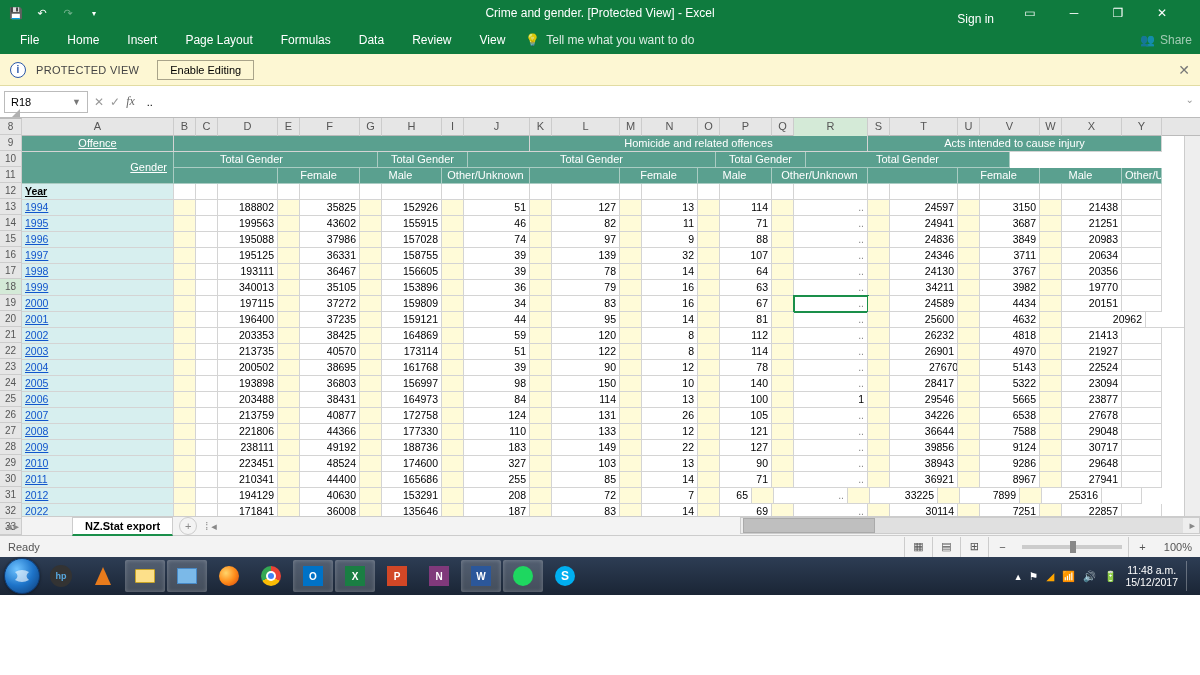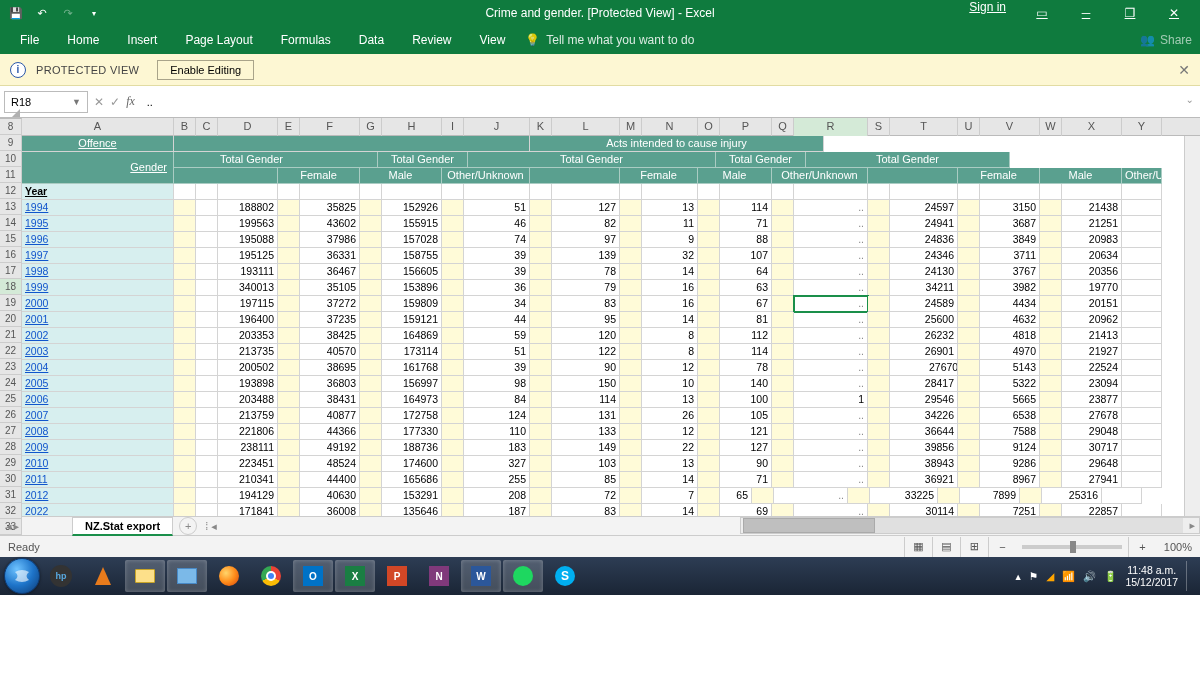--- a/index.html
+++ b/index.html
@@ -3,21 +3,21 @@
 <meta charset="utf-8">
 <style>
 * { margin:0; padding:0; box-sizing:border-box; font-family:"Segoe UI",Arial,sans-serif; }
 body { width:1200px; height:675px; overflow:hidden; background:#fff; font-size:11px; position:relative; }
 
 
 .titlebar { height:26px; background:#0f7b3e; color:#fff; display:flex; align-items:center; position:relative; }
 .qat { display:flex; align-items:center; gap:2px; padding:0 4px; }
 .qat-btn { width:24px; height:22px; display:flex; align-items:center; justify-content:center; color:#fff; }
 .title-center { position:absolute; left:50%; transform:translateX(-50%); font-size:12px; }
-.title-right { position:absolute; right:4px; display:flex; align-items:flex-start;text-decoration:underline; }
+.title-right { position:absolute; right:16px; display:flex; align-items:flex-end; }
 .signin { padding:0 14px; font-size:12px; }
 .winbtn { width:44px; height:26px; display:flex; align-items:center; justify-content:center; font-size:12px; }
 
 
 .ribbon-tabs { height:28px; background:#0f7b3e; color:#fff; display:flex; align-items:center; padding:0 6px; gap:0; position:relative;}
 .rtab { padding:0 14px; height:28px; display:flex; align-items:center; font-size:12px; }
 .tellme { margin-left:6px; display:flex; align-items:center; gap:6px; opacity:.85; font-size:12px;}
 .share { position:absolute; right:8px; display:flex; align-items:center; gap:5px; opacity:.6; font-size:12px;}
 
 
@@ -205,20 +205,21 @@
         <div class="colh" style="width: 22px;">U</div>
         <div class="colh" style="width: 60px;">V</div>
         <div class="colh" style="width: 22px;">W</div>
         <div class="colh" style="width: 60px;">X</div>
         <div class="colh" style="width: 40px;">Y</div>
       </div>
     <div class="cells" id="cells">
         <div class="row">
           <div class="cell hdr1 hdr-link" style="width: 152px; text-align: center;">Offence</div>
           <div class="cell hdr1" style="width: 356px;"></div>
+          <div class="cell hdr1" style="width: 338px;">Homicide and related offences</div>
           <div class="cell hdr1" style="width: 294px;">Acts intended to cause injury</div>
         </div>
         <div class="row" style="height: 16px;">
           <div class="cell hdr2" style="width: 152px; height: 32px; line-height: 30px; text-align: right; padding-right: 6px; position: absolute; left: 0px; top: 16px;"><span class="hdr-link">Gender</span></div>
           <div class="cell hdr2" style="width: 104px;">Total Gender</div>
           <div class="cell hdr2" style="width: 252px;">Total Gender</div>
           <div class="cell hdr2" style="width: 90px;">Total Gender</div>
           <div class="cell hdr2" style="width: 248px;">Total Gender</div>
           <div class="cell hdr2" style="width: 90px;">Total Gender</div>
           <div class="cell hdr2" style="width: 204px;">Total Gender</div>
@@ -471,21 +472,21 @@
           <div class="cell r" style="width: 56px;">14</div>
           <div class="cell  pale" style="width: 22px;"></div>
           <div class="cell r" style="width: 52px;">81</div>
           <div class="cell  pale" style="width: 22px;"></div>
           <div class="cell dots" style="width: 74px;">..</div>
           <div class="cell  pale" style="width: 22px;"></div>
           <div class="cell r" style="width: 68px;">25600</div>
           <div class="cell  pale" style="width: 22px;"></div>
           <div class="cell r" style="width: 60px;">4632</div>
           <div class="cell  pale" style="width: 22px;"></div>
-          <div class="cell r" style="width: 60px;">20962</div>
+          <div class="cell r" style="width: 84px;">20962</div>
           <div class="cell " style="width: 40px;"></div>
         </div>
         <div class="row">
           <div class="cell year" style="width: 152px;">2002</div>
           <div class="cell  pale" style="width: 22px;"></div>
           <div class="cell " style="width: 22px;"></div>
           <div class="cell r" style="width: 60px;">203353</div>
           <div class="cell  pale" style="width: 22px;"></div>
           <div class="cell r" style="width: 60px;">38425</div>
           <div class="cell  pale" style="width: 22px;"></div>

